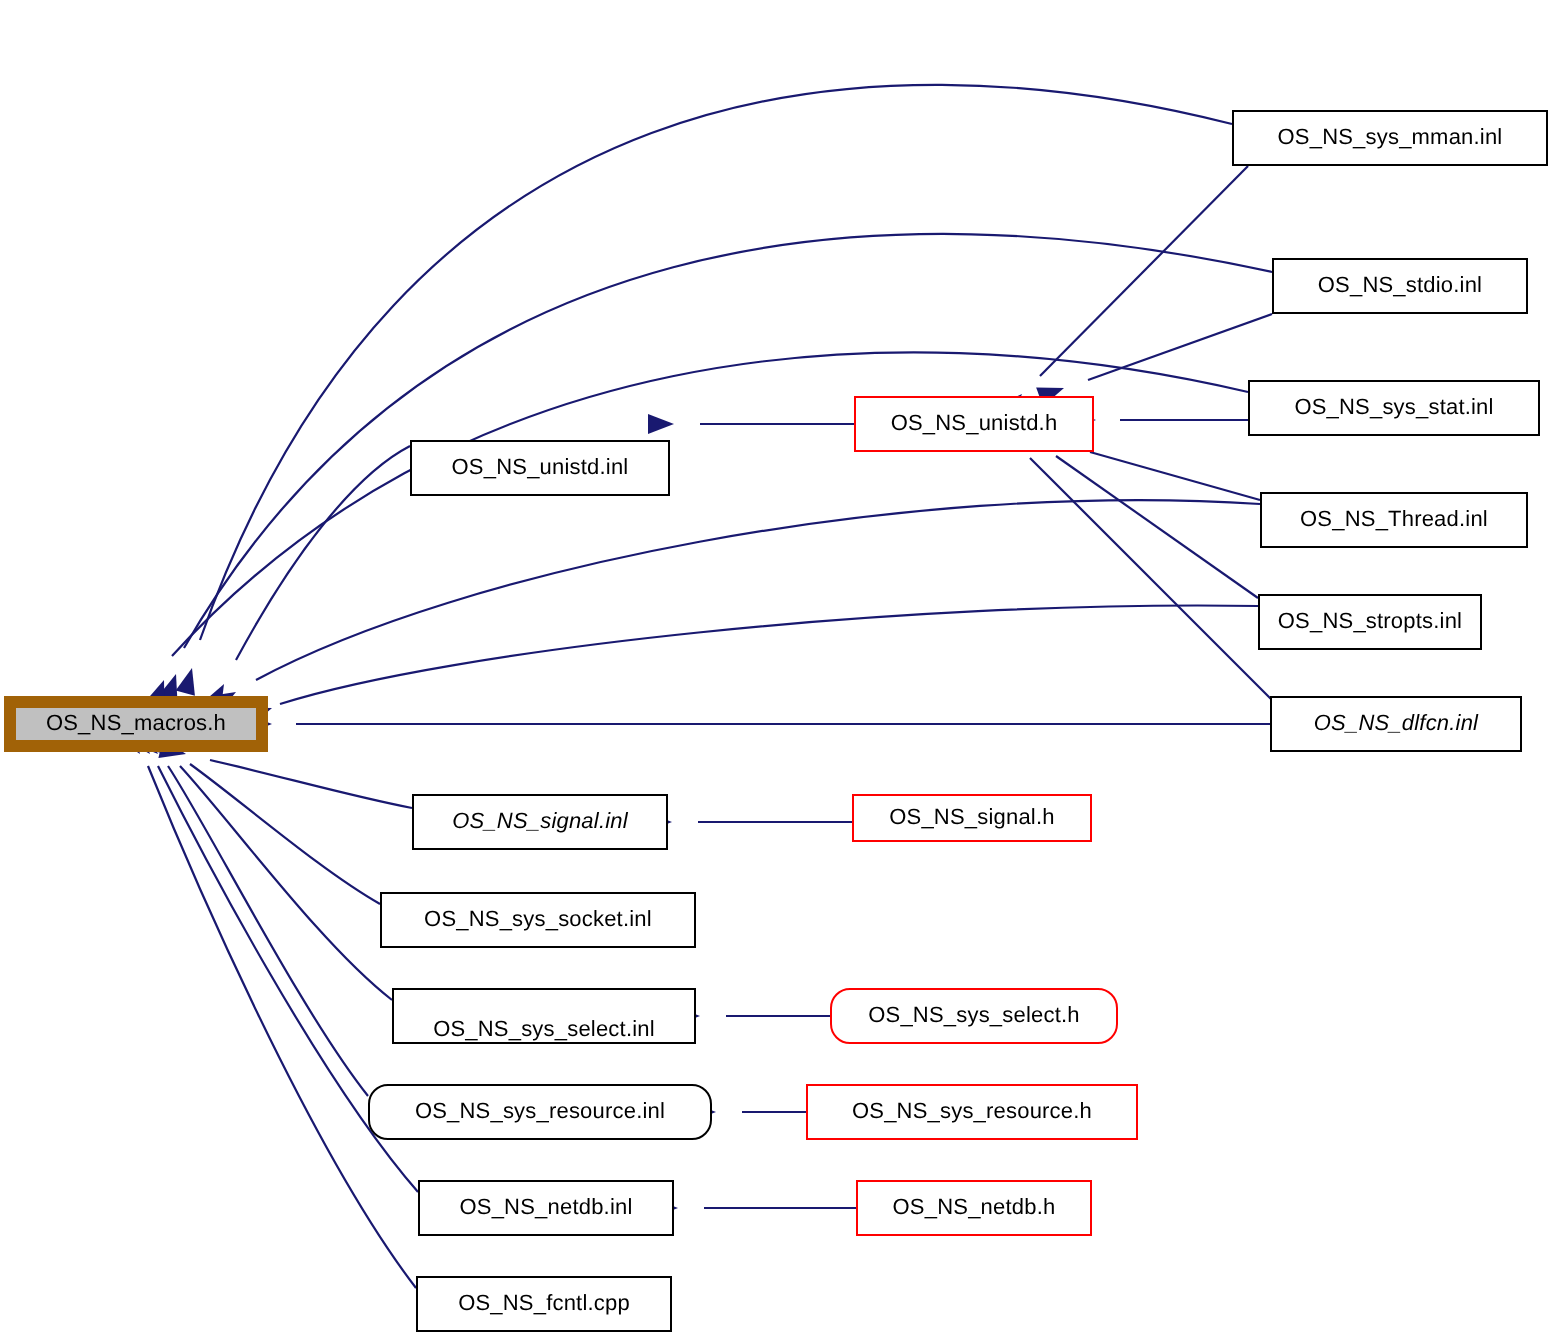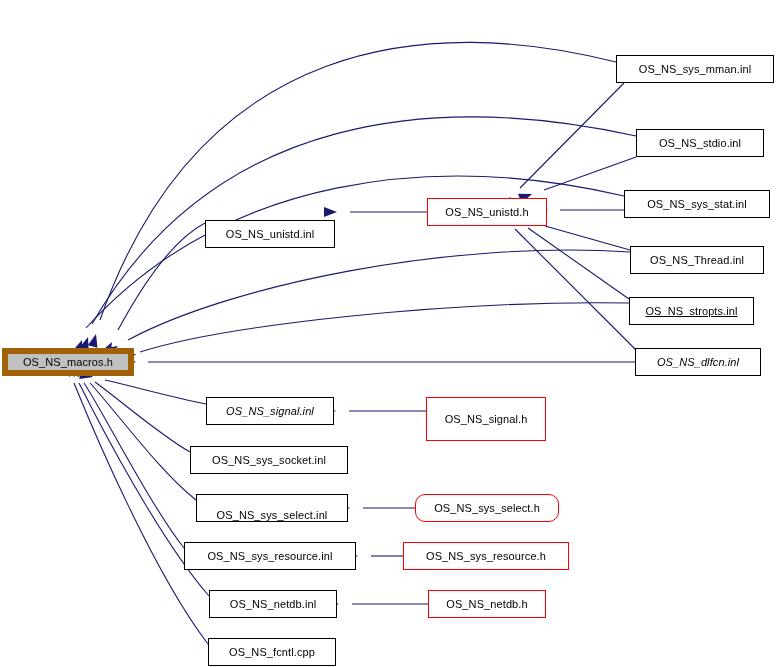--- a/index.html
+++ b/index.html
@@ -119,42 +119,42 @@
       </div>
       <div class="node" style="left: 636px; top: 129px; width: 128px; height: 28px;">
         <span class="node-label">OS_NS_stdio.inl</span>
       </div>
       <div class="node" style="left: 624px; top: 190px; width: 146px; height: 28px;">
         <span class="node-label">OS_NS_sys_stat.inl</span>
       </div>
       <div class="node" style="left: 630px; top: 246px; width: 134px; height: 28px;">
         <span class="node-label">OS_NS_Thread.inl</span>
       </div>
-      <div class="node" style="left: 629px; top: 297px; width: 125px; height: 28px; text-decoration: underline;">
+      <div class="node" style="left: 629px; top: 297px; width: 112px; height: 28px;">
         <span class="node-label">OS_NS_stropts.inl</span>
       </div>
       <div class="node" style="left: 635px; top: 348px; width: 126px; height: 28px; font-style: italic;">
         <span class="node-label">OS_NS_dlfcn.inl</span>
       </div>
       <div class="node" style="left: 206px; top: 397px; width: 128px; height: 28px; font-style: italic;">
         <span class="node-label">OS_NS_signal.inl</span>
       </div>
-      <div class="node header" style="left: 426px; top: 397px; width: 120px; height: 44px;">
+      <div class="node header" style="left: 426px; top: 397px; width: 120px; height: 24px;">
         <span class="node-label">OS_NS_signal.h</span>
       </div>
       <div class="node" style="left: 190px; top: 446px; width: 158px; height: 28px;">
         <span class="node-label">OS_NS_sys_socket.inl</span>
       </div>
       <div class="node" style="left: 196px; top: 494px; width: 152px; height: 28px; align-items: flex-end;">
         <span class="node-label">OS_NS_sys_select.inl</span>
       </div>
       <div class="node header" style="left: 415px; top: 494px; width: 144px; height: 28px; border-radius: 10px;">
         <span class="node-label">OS_NS_sys_select.h</span>
       </div>
-      <div class="node" style="left: 184px; top: 542px; width: 172px; height: 28px;">
+      <div class="node" style="left: 184px; top: 542px; width: 172px; height: 28px; border-radius: 10px;">
         <span class="node-label">OS_NS_sys_resource.inl</span>
       </div>
       <div class="node header" style="left: 403px; top: 542px; width: 166px; height: 28px;">
         <span class="node-label">OS_NS_sys_resource.h</span>
       </div>
       <div class="node" style="left: 209px; top: 590px; width: 128px; height: 28px;">
         <span class="node-label">OS_NS_netdb.inl</span>
       </div>
       <div class="node header" style="left: 428px; top: 590px; width: 118px; height: 28px;">
         <span class="node-label">OS_NS_netdb.h</span>

